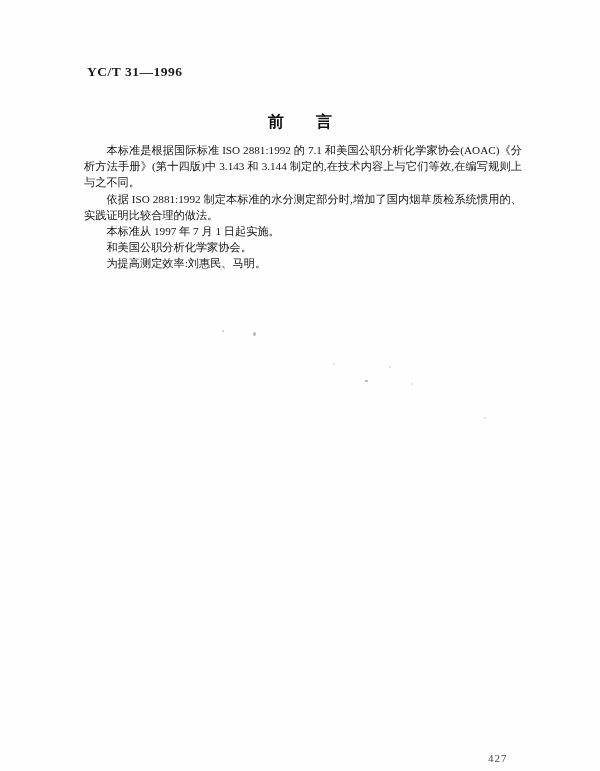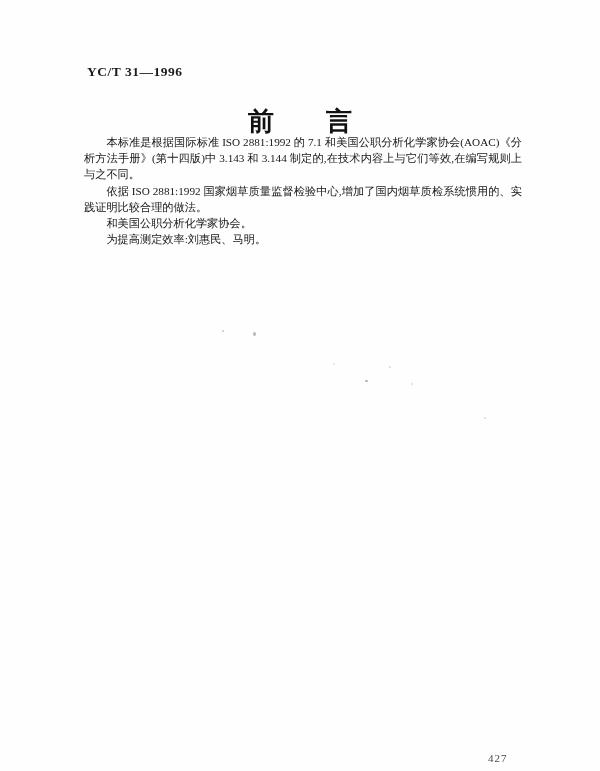--- a/index.html
+++ b/index.html
@@ -22,32 +22,32 @@
     top: 64px;
     font-size: 13.5px;
     font-weight: bold;
     letter-spacing: 0.5px;
     color: #1c1c1c;
     white-space: nowrap;
   }
   .doc-title {
     position: absolute;
     left: 0;
-    top: 104px;
+    top: 112px;
     width: 600px;
     text-align: center;
-    font-size: 26px;
+    font-size: 16px;
     font-weight: bold;
     color: #111;
     white-space: pre;
   }
   .content {
     position: absolute;
     left: 84px;
-    top: 134px;
+    top: 142px;
     width: 438px;
     font-size: 11.2px;
     line-height: 16.2px;
     text-align: justify;
     color: #161616;
   }
   .content p {
     margin: 0;
     text-indent: 2em;
   }
@@ -78,21 +78,22 @@
 <body>
 
 <div class="page">
 
   <div class="header-code">YC/T 31—1996</div>
 
   <div class="doc-title">前　　言</div>
 
   <div class="content">
     <p>本标准是根据国际标准 ISO 2881:1992 的 7.1 和美国公职分析化学家协会(AOAC)《分析方法手册》(第十四版)中 3.143 和 3.144 制定的,在技术内容上与它们等效,在编写规则上与之不同。</p>
-    <p>依据 ISO 2881:1992 国家烟草质量监督检验中心,增加了国内烟草质检系统惯用的、实践证明比较合理的做法。</p>
+    <p>依据 ISO 2881:1992 制定本标准的水分测定部分时,增加了国内烟草质检系统惯用的、实践证明比较合理的做法。</p>
+    <p>本标准从 1997 年 7 月 1 日起实施。</p>
     <p>和美国公职分析化学家协会。</p>
     <p>为提高测定效率:刘惠民、马明。</p>
   </div>
 
   <div class="page-number">427</div>
 
   <div class="speck s1"></div>
   <div class="speck s2"></div>
   <div class="speck s3"></div>
   <div class="speck s4"></div>

